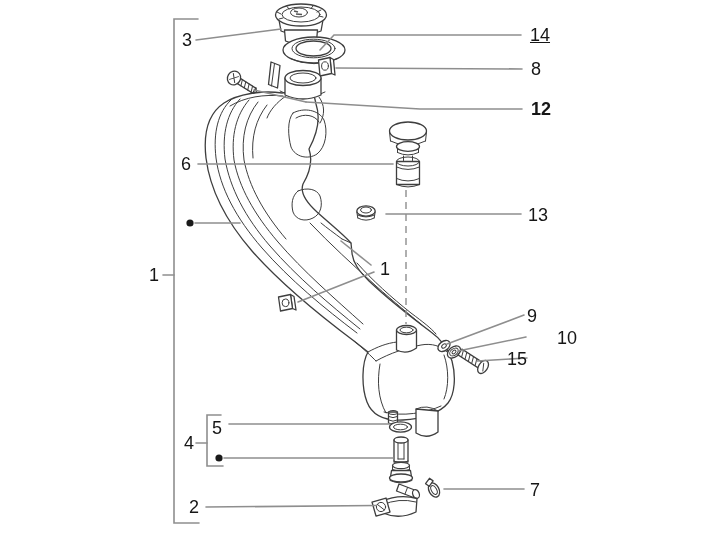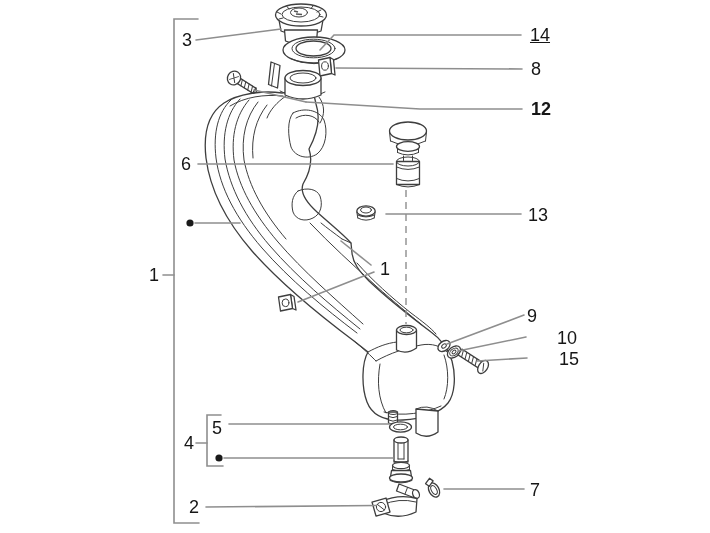--- a/index.html
+++ b/index.html
@@ -251,14 +251,14 @@
   <div class="callout" style="left:217px;top:428px;">5</div>
   <div class="callout" style="left:186px;top:164px;">6</div>
   <div class="callout" style="left:535px;top:490px;">7</div>
   <div class="callout" style="left:536px;top:69px;">8</div>
   <div class="callout" style="left:532px;top:316px;">9</div>
   <div class="callout" style="left:567px;top:338px;">10</div>
   <div class="callout" style="left:385px;top:269px;">1</div>
   <div class="callout" style="left:541px;top:109px;font-weight:bold;">12</div>
   <div class="callout" style="left:538px;top:215px;">13</div>
   <div class="callout" style="left:540px;top:35px;text-decoration:underline;">14</div>
-  <div class="callout" style="left:569px;top:359px;text-align:right;">15</div>
+  <div class="callout" style="left:517px;top:359px;text-align:right;">15</div>
 </div>
 
 </body></html>

